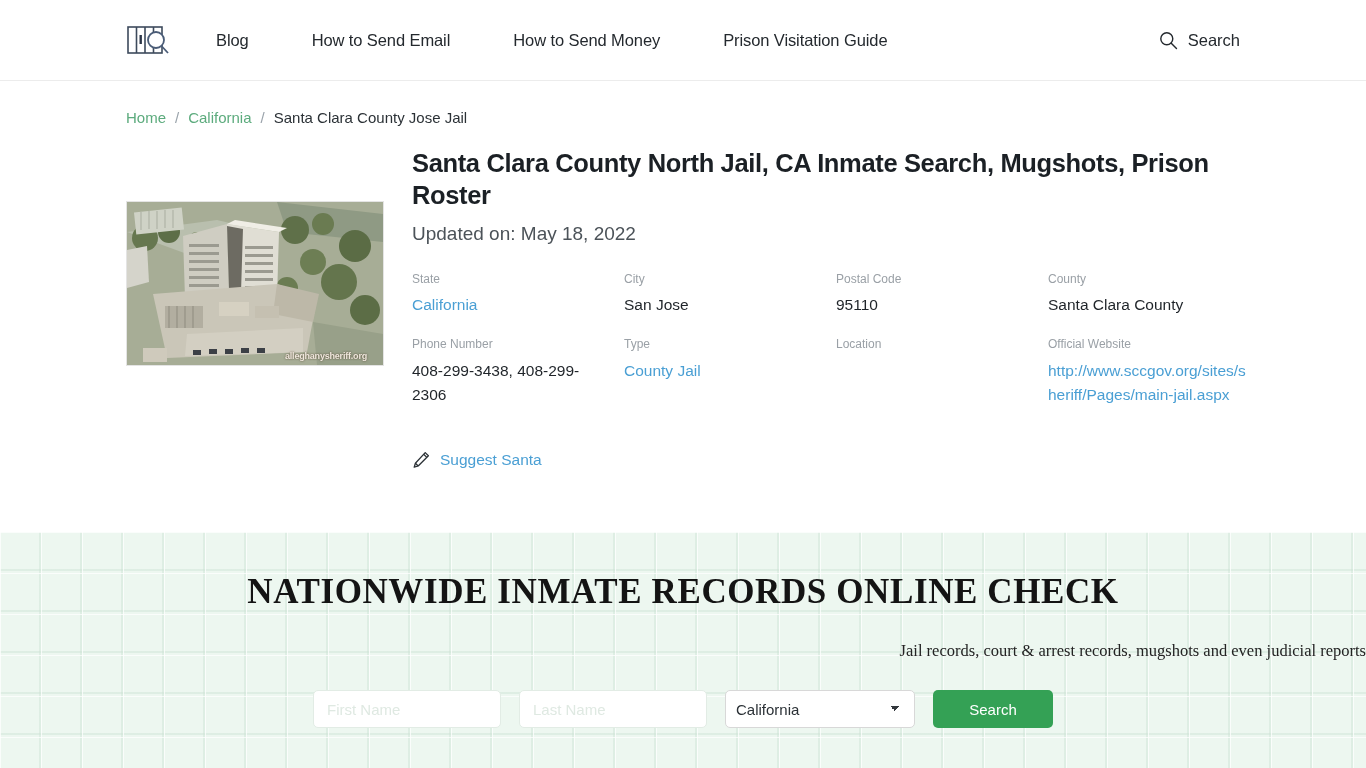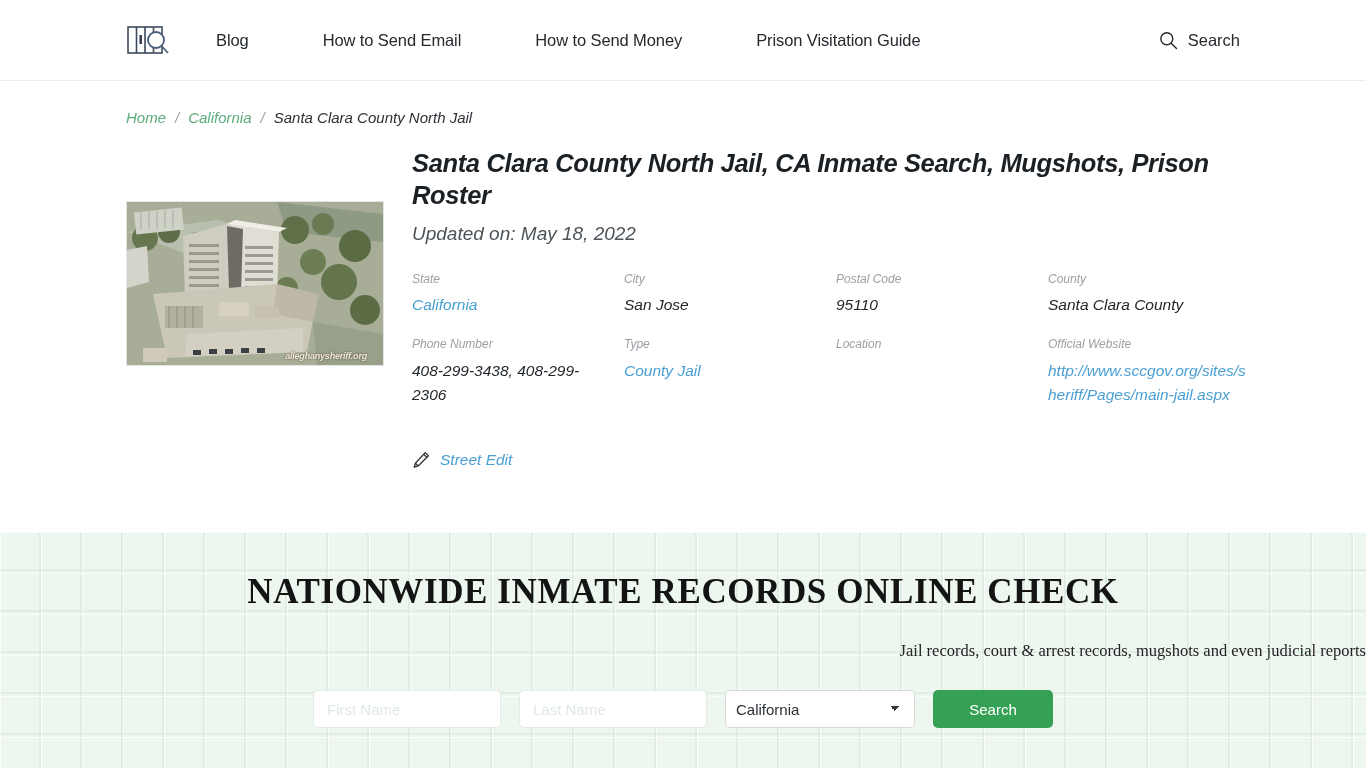--- a/index.html
+++ b/index.html
@@ -32,21 +32,21 @@
   .logo {
     width: 44px;
     height: 34px;
     display: block;
     flex: 0 0 auto;
     margin-right: 46px;
   }
   .nav {
     display: flex;
     align-items: center;
-    gap: 11px;
+    gap: 0px;
   }
   .nav-item {
     font-size: 16.5px;
     color: #24292e;
     text-decoration: none;
     padding: 6px 0;
     margin-right: 63px;
     white-space: nowrap;
     letter-spacing: -0.1px;
   }
@@ -61,21 +61,20 @@
   .header-search .label {
     font-size: 16.5px;
     color: #24292e;
   }
   .magnifier { width: 19px; height: 19px; display: block; }
 
   
   .container {
     width: 1243px;
     padding: 0 126px;
-    font-style: italic;
   }
   .breadcrumb {
     padding-top: 28px;
     font-size: 15px;
     color: #3b4147;
     display: flex;
     align-items: center;
     gap: 0;
     white-space: nowrap;
   }
@@ -302,21 +301,21 @@
 
 <main>
 
   <div class="container">
 
     <div class="breadcrumb">
       <a href="#">Home</a>
       <span class="sep">/</span>
       <a href="#">California</a>
       <span class="sep">/</span>
-      <span class="current">Santa Clara County North Jail</span>
+      <span class="current">Santa Clara County Jose Jail</span>
     </div>
 
     <section class="facility">
 
       <div class="thumb-col">
         <div class="thumb">
           <svg width="256" height="163" viewBox="0 0 256 163" xmlns="http://www.w3.org/2000/svg">
             <rect width="256" height="163" fill="#9aa38c"></rect>
 
             <rect x="0" y="0" width="256" height="163" fill="#a7ad96"></rect>
@@ -446,21 +445,21 @@
           </div>
 
         </div>
 
         <div class="suggest-edit">
           <svg class="pencil" viewBox="0 0 18 18" xmlns="http://www.w3.org/2000/svg">
             <path d="M13.2 1.6 L16.4 4.8 L6.2 15 L2.2 16.2 L3.4 12.2 Z" fill="none" stroke="#2b3136" stroke-width="1.3" stroke-linejoin="round"></path>
             <line x1="11.6" y1="3.2" x2="14.8" y2="6.4" stroke="#2b3136" stroke-width="1.3"></line>
             <line x1="3.4" y1="12.2" x2="6.2" y2="15" stroke="#2b3136" stroke-width="1.3"></line>
           </svg>
-          <span class="text">Street Edit</span>
+          <span class="text">Suggest Santa</span>
         </div>
       </div>
 
     </section>
   </div>
 
   <section class="promo">
     <h2 class="promo-title">NATIONWIDE INMATE RECORDS ONLINE CHECK</h2>
     <p class="promo-sub">Jail records, court &amp; arrest records, mugshots and even judicial reports</p>
 

